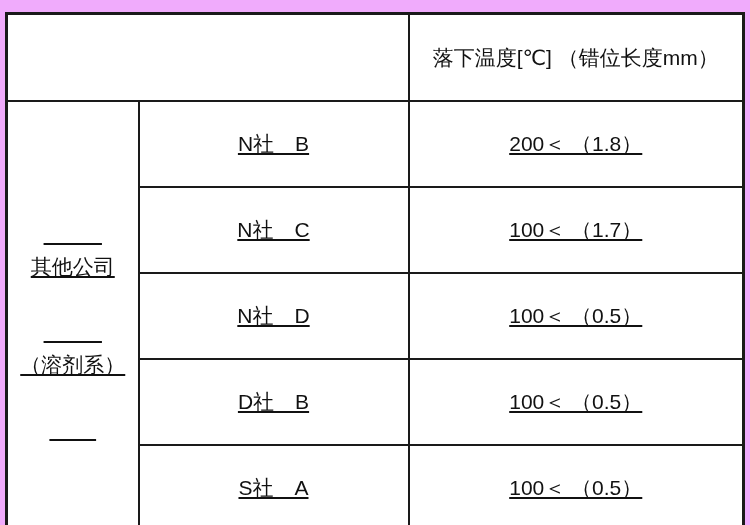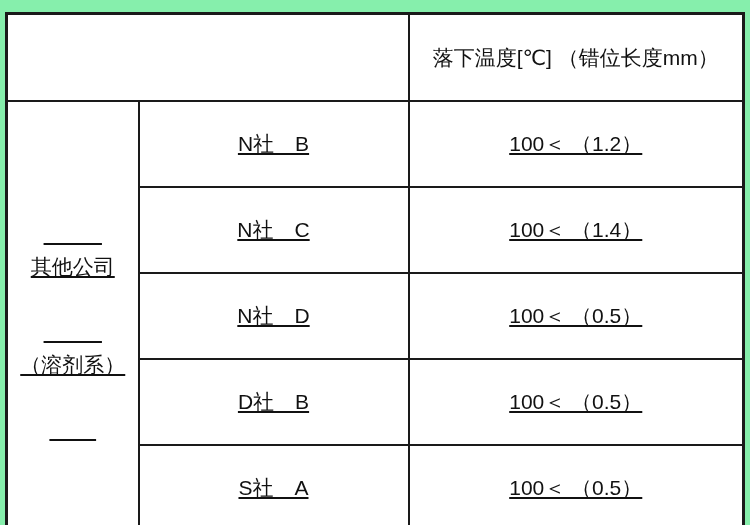--- a/index.html
+++ b/index.html
@@ -4,21 +4,21 @@
 <style>
   html, body {
     margin: 0;
     padding: 0;
     background: #ffffff;
   }
   .page {
     position: relative;
     width: 750px;
     height: 525px;
-    background: #86efac;
+    background: #f0abfc;
     font-family: "Liberation Sans", "DejaVu Sans", sans-serif;
     color: #111111;
   }
   table.data-table {
     position: absolute;
     left: 5px;
     top: 12px;
     width: 737px;
     border-collapse: collapse;
     table-layout: fixed;
@@ -57,25 +57,25 @@
       <tr class="header-row">
         <td class="corner-cell" colspan="2"></td>
         <td class="header-cell">落下温度[℃] （错位长度mm）</td>
       </tr>
       <tr class="data-row">
         <td class="group-cell" rowspan="5">
           <div>其他公司</div>
           <div>（溶剂系）</div>
         </td>
         <td class="sample-cell">N社　B</td>
-        <td class="value-cell">100＜ （1.2）</td>
+        <td class="value-cell">200＜ （1.8）</td>
       </tr>
       <tr class="data-row">
         <td class="sample-cell">N社　C</td>
-        <td class="value-cell">100＜ （1.4）</td>
+        <td class="value-cell">100＜ （1.7）</td>
       </tr>
       <tr class="data-row">
         <td class="sample-cell">N社　D</td>
         <td class="value-cell">100＜ （0.5）</td>
       </tr>
       <tr class="data-row">
         <td class="sample-cell">D社　B</td>
         <td class="value-cell">100＜ （0.5）</td>
       </tr>
       <tr class="data-row">

